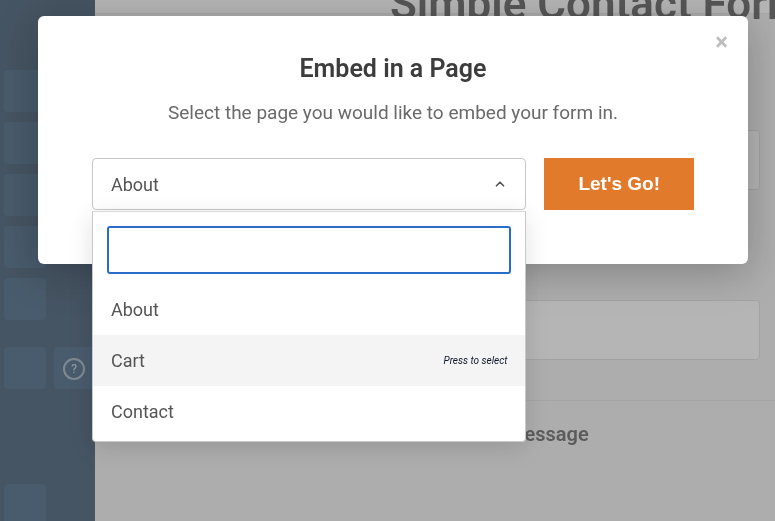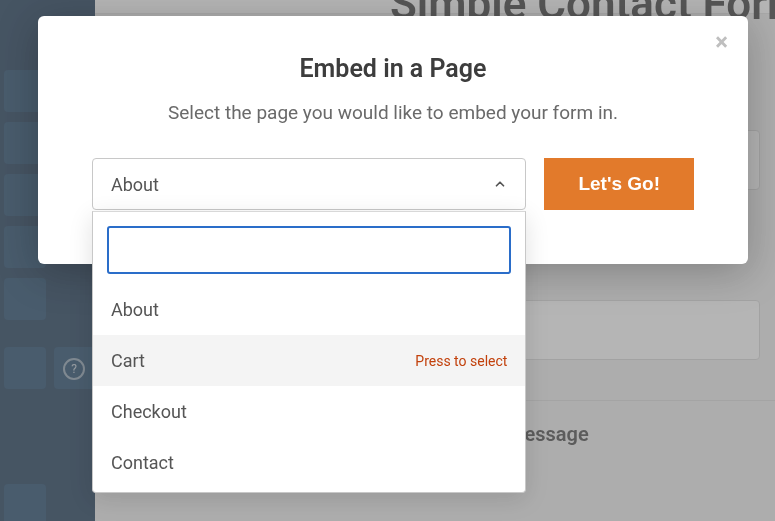--- a/index.html
+++ b/index.html
@@ -110,21 +110,21 @@
   }
   .dropdown-item {
     padding: 15px 18px; font-size: 18px; color: #555; cursor: pointer;
     display: flex; justify-content: space-between; align-items: center;
   }
   .dropdown-item.highlight {
     background: #f4f4f4;
     gap: 32px;
   }
   .dropdown-item .hint {
-    font-size: 14px; color: #c2410c;
+    font-size: 10px; color: #0f172a; font-style: italic;
   }
 </style>
 </head>
 <body>
 
 <div class="bg">
   <div class="bg-header-strip"></div>
   <div class="bg-title">Simple Contact Form</div>
 
   <div class="bg-sidebar"></div>
@@ -170,23 +170,20 @@
         <input class="dropdown-search" type="text" value="" style="">
         <div id="dropdown-items">
             <div class="dropdown-item">
               <span>About</span>
             </div>
             <div class="dropdown-item highlight">
               <span>Cart</span>
               <span class="hint">Press to select</span>
             </div>
             <div class="dropdown-item">
-              <span>Checkout</span>
-            </div>
-            <div class="dropdown-item">
               <span>Contact</span>
             </div>
           </div>
       </div>
     </div>
 
     <button class="go-btn">Let's Go!</button>
   </div>
 </div>
 

